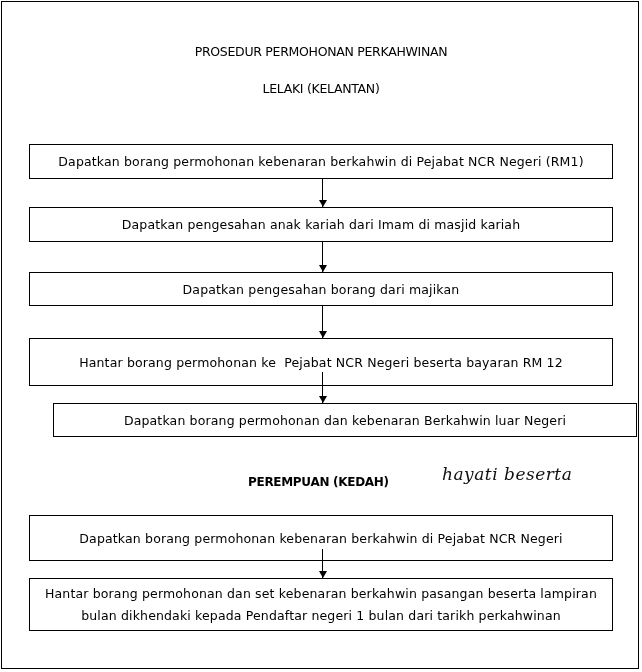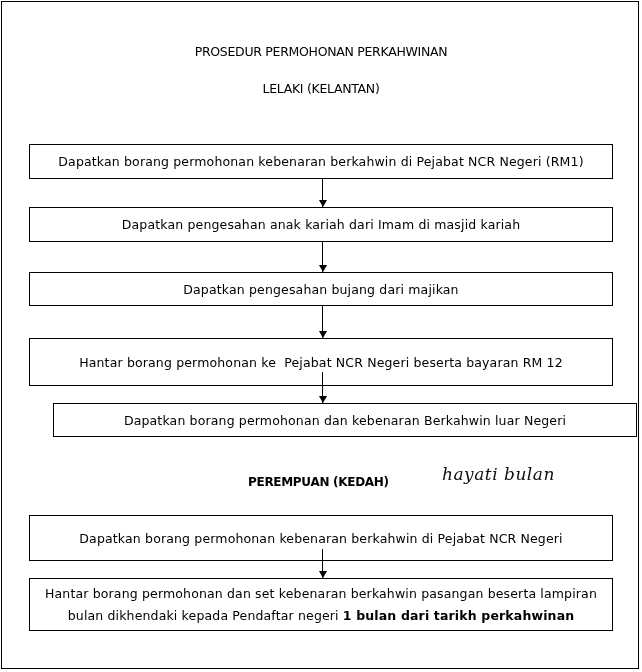--- a/index.html
+++ b/index.html
@@ -64,21 +64,21 @@
       justify-content: center;
       text-align: center;
       font-size: 12.5px;
       letter-spacing: 0.15px;
       background: #fff;
     }
     .box.multi {
       flex-direction: column;
       line-height: 22px;
     }
-    .box b { font-weight: bold; margin-top: 14px; }
+    .box b { font-weight: normal; margin-top: 14px; }
     .arrow {
       position: absolute;
       left: 322px;
       width: 1px;
       background: #000;
     }
     .arrow::after {
       content: "";
       position: absolute;
       left: -3.5px;
@@ -102,35 +102,35 @@
   <span>Dapatkan borang permohonan kebenaran berkahwin di Pejabat NCR Negeri (RM1)</span>
 </div>
 <div class="arrow" style="top:179px;height:28px;"></div>
 
 <div class="box" style="top:207px;height:35px;">
   <span>Dapatkan pengesahan anak kariah dari Imam di masjid kariah</span>
 </div>
 <div class="arrow" style="top:242px;height:30px;"></div>
 
 <div class="box" style="top:272px;height:34px;">
-  <span>Dapatkan pengesahan bujang dari majikan</span>
+  <span>Dapatkan pengesahan borang dari majikan</span>
 </div>
 <div class="arrow" style="top:306px;height:32px;"></div>
 
 <div class="box" style="top:338px;height:48px;">
   <span style="white-space:pre;">Hantar borang permohonan ke  Pejabat NCR Negeri beserta bayaran RM 12</span>
 </div>
 <div class="arrow" style="top:372px;height:31px;"></div>
 
 <div class="box" style="top:403px;height:34px;margin-left:24px;">
   <span>Dapatkan borang permohonan dan kebenaran Berkahwin luar Negeri</span>
 </div>
 
 <div class="section-heading">PEREMPUAN (KEDAH)</div>
-<div class="signature">hayati bulan</div>
+<div class="signature">hayati beserta</div>
 
 <div class="box" style="top:515px;height:46px;align-items:center;">
   <span>Dapatkan borang permohonan kebenaran berkahwin di Pejabat NCR Negeri</span>
 </div>
 <div class="arrow" style="top:549px;height:29px;"></div>
 
 <div class="box multi" style="top:578px;height:53px;">
   <div>Hantar borang permohonan dan set kebenaran berkahwin pasangan beserta lampiran</div>
   <div><span style="white-space:pre;">bulan dikhendaki kepada Pendaftar negeri </span><b>1 bulan dari tarikh perkahwinan</b></div>
 </div>

